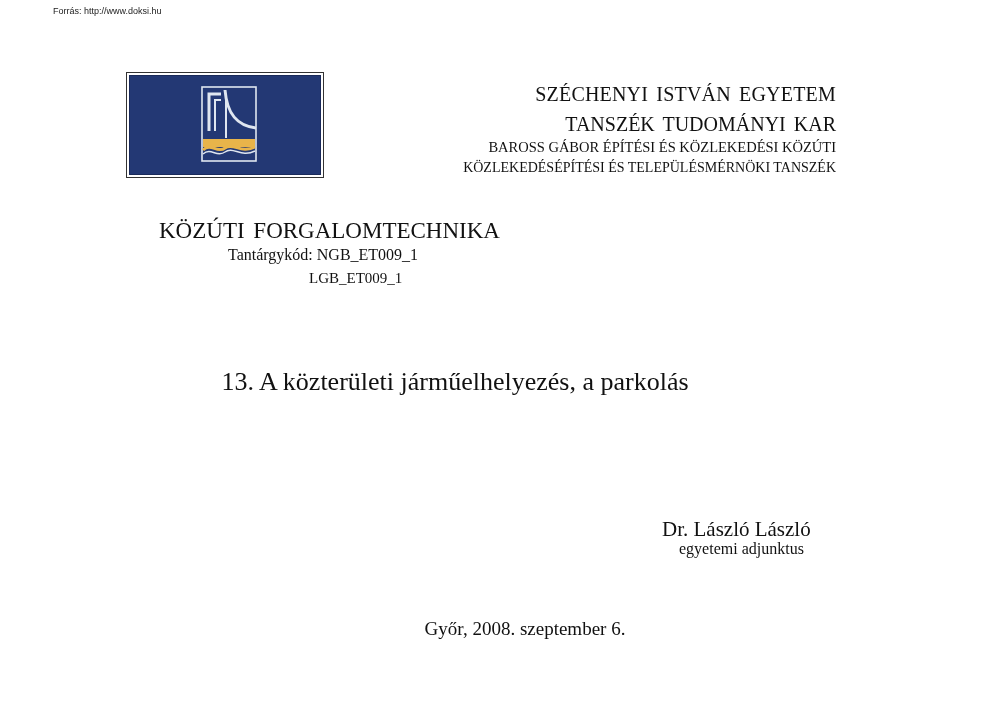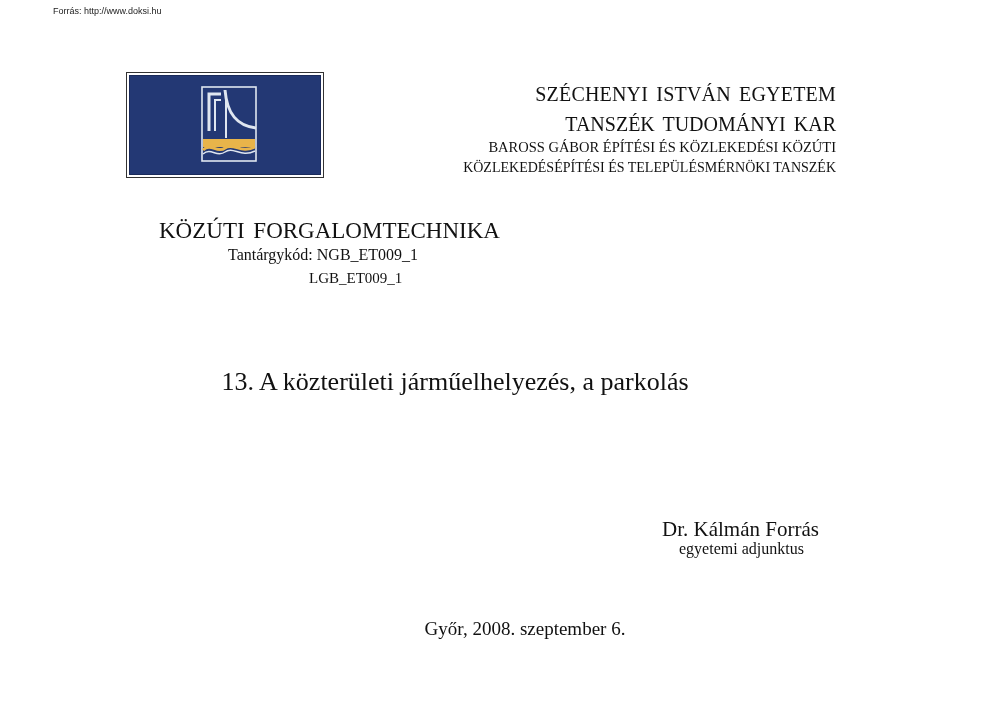--- a/index.html
+++ b/index.html
@@ -52,16 +52,16 @@
 <div class="abs header h2">TANSZÉK  TUDOMÁNYI  KAR</div>
 <div class="abs header h3">BAROSS GÁBOR ÉPÍTÉSI ÉS KÖZLEKEDÉSI KÖZÚTI</div>
 <div class="abs header h4">KÖZLEKEDÉSÉPÍTÉSI ÉS TELEPÜLÉSMÉRNÖKI TANSZÉK</div>
 
 <div class="abs course">KÖZÚTI  FORGALOMTECHNIKA</div>
 <div class="abs code1">Tantárgykód: NGB_ET009_1</div>
 <div class="abs code2">LGB_ET009_1</div>
 
 <div class="abs title">13. A közterületi járműelhelyezés, a parkolás</div>
 
-<div class="abs author">Dr. Kálmán Forrás</div>
+<div class="abs author">Dr. László László</div>
 <div class="abs role">egyetemi adjunktus</div>
 
 <div class="abs date">Győr, 2008. szeptember 6.</div>
 
 </body></html>

